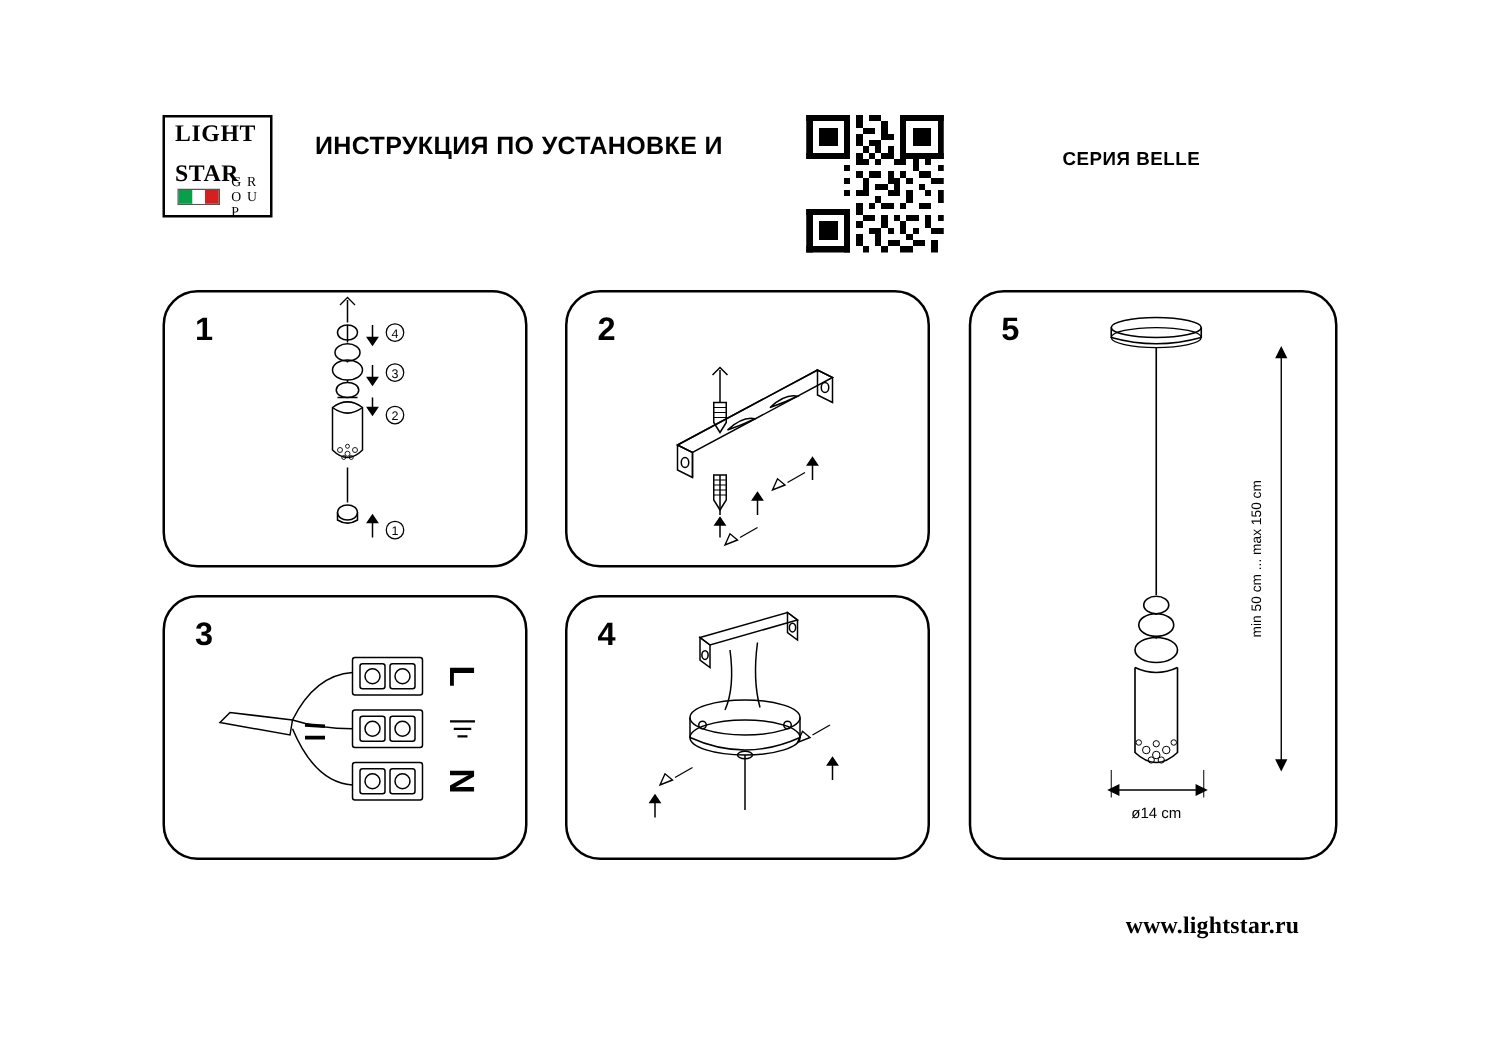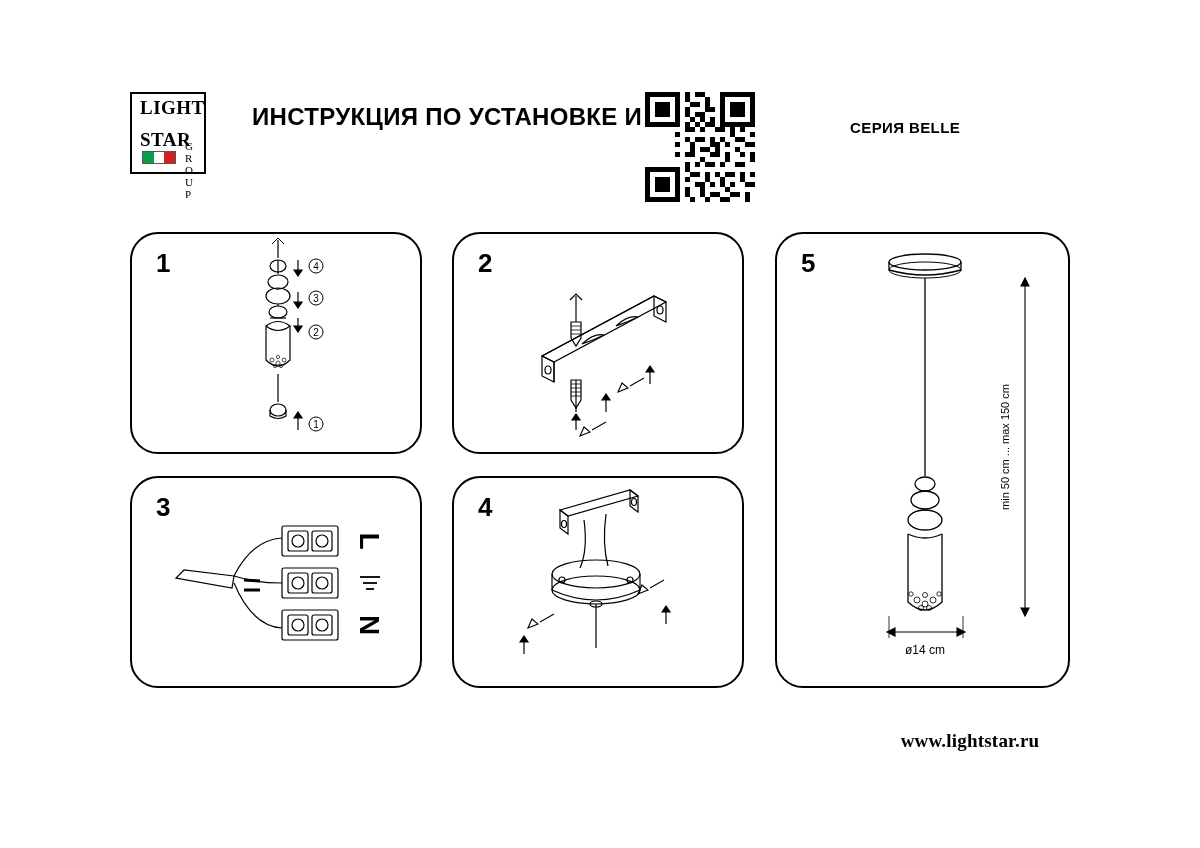--- a/index.html
+++ b/index.html
@@ -13,21 +13,21 @@
   }
   .page{
     position:absolute;left:0;top:0;width:1200px;height:848px;
   }
 
   
   .header{
     position:absolute;left:130px;top:86px;width:940px;height:100px;
   }
   .logo{
-    position:absolute;left:0;top:6px;width:76px;height:82px;
+    position:absolute;left:0;top:6px;width:88px;height:82px;
     border:2px solid #000;
     box-sizing:border-box;
   }
   .logo-text{
     position:absolute;left:8px;top:4px;
     font-family:"Liberation Serif", serif;
     font-weight:bold;
     font-size:19px;
     line-height:19px;
     letter-spacing:0.5px;
@@ -42,21 +42,21 @@
     position:absolute;left:10px;bottom:8px;width:34px;height:13px;
     display:flex;border:0.5px solid #555;box-sizing:border-box;
   }
   .flag i{display:block;flex:1 1 33.33%;height:100%;}
   .flag .g{background:#089f4a;}
   .flag .w{background:#ffffff;}
   .flag .r{background:#d32121;}
 
   .title{
     position:absolute;left:122px;top:14px;width:400px;
-    font-size:24px;font-weight:bold;line-height:34px;
+    font-size:20px;font-weight:bold;line-height:34px;
     letter-spacing:0.3px;
   }
 
   .qr{
     position:absolute;left:515px;top:6px;width:110px;height:110px;
   }
   .qr svg{display:block;}
 
   .series-block{
     position:absolute;left:720px;top:22px;width:230px;

